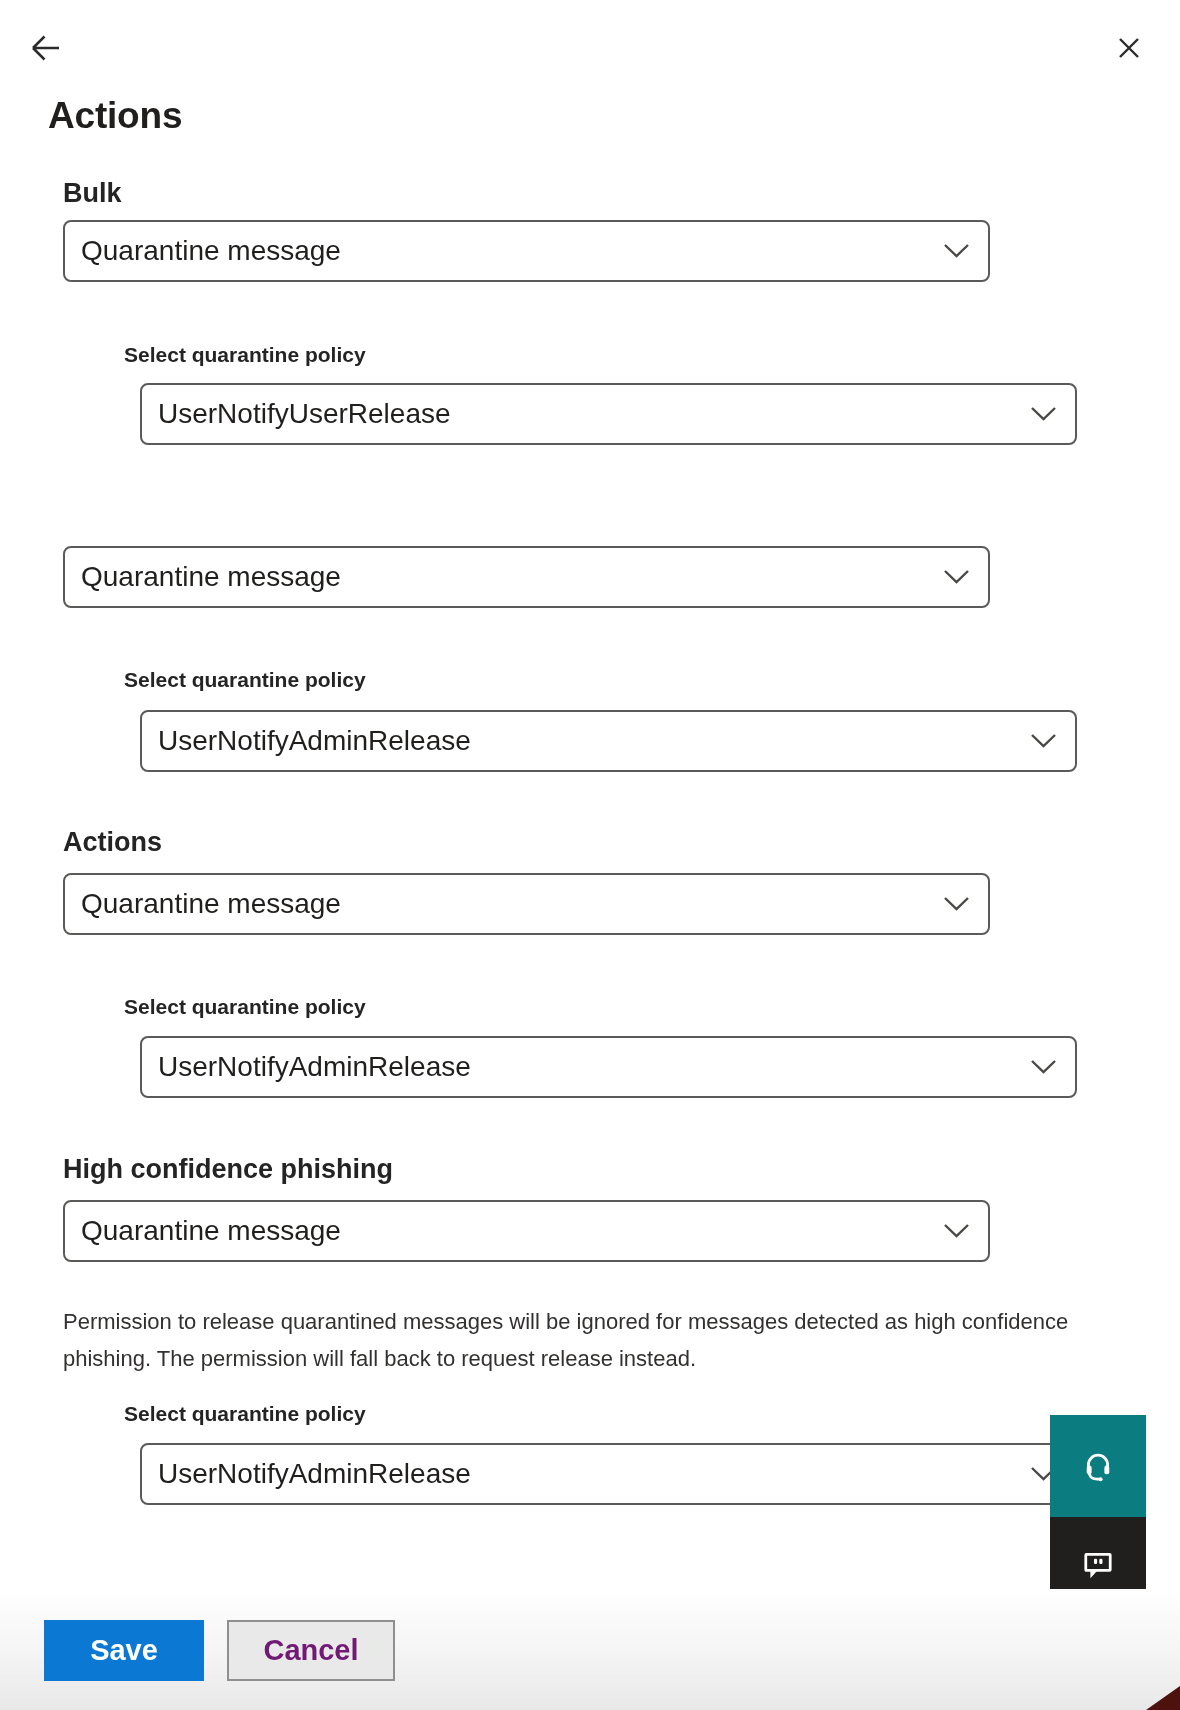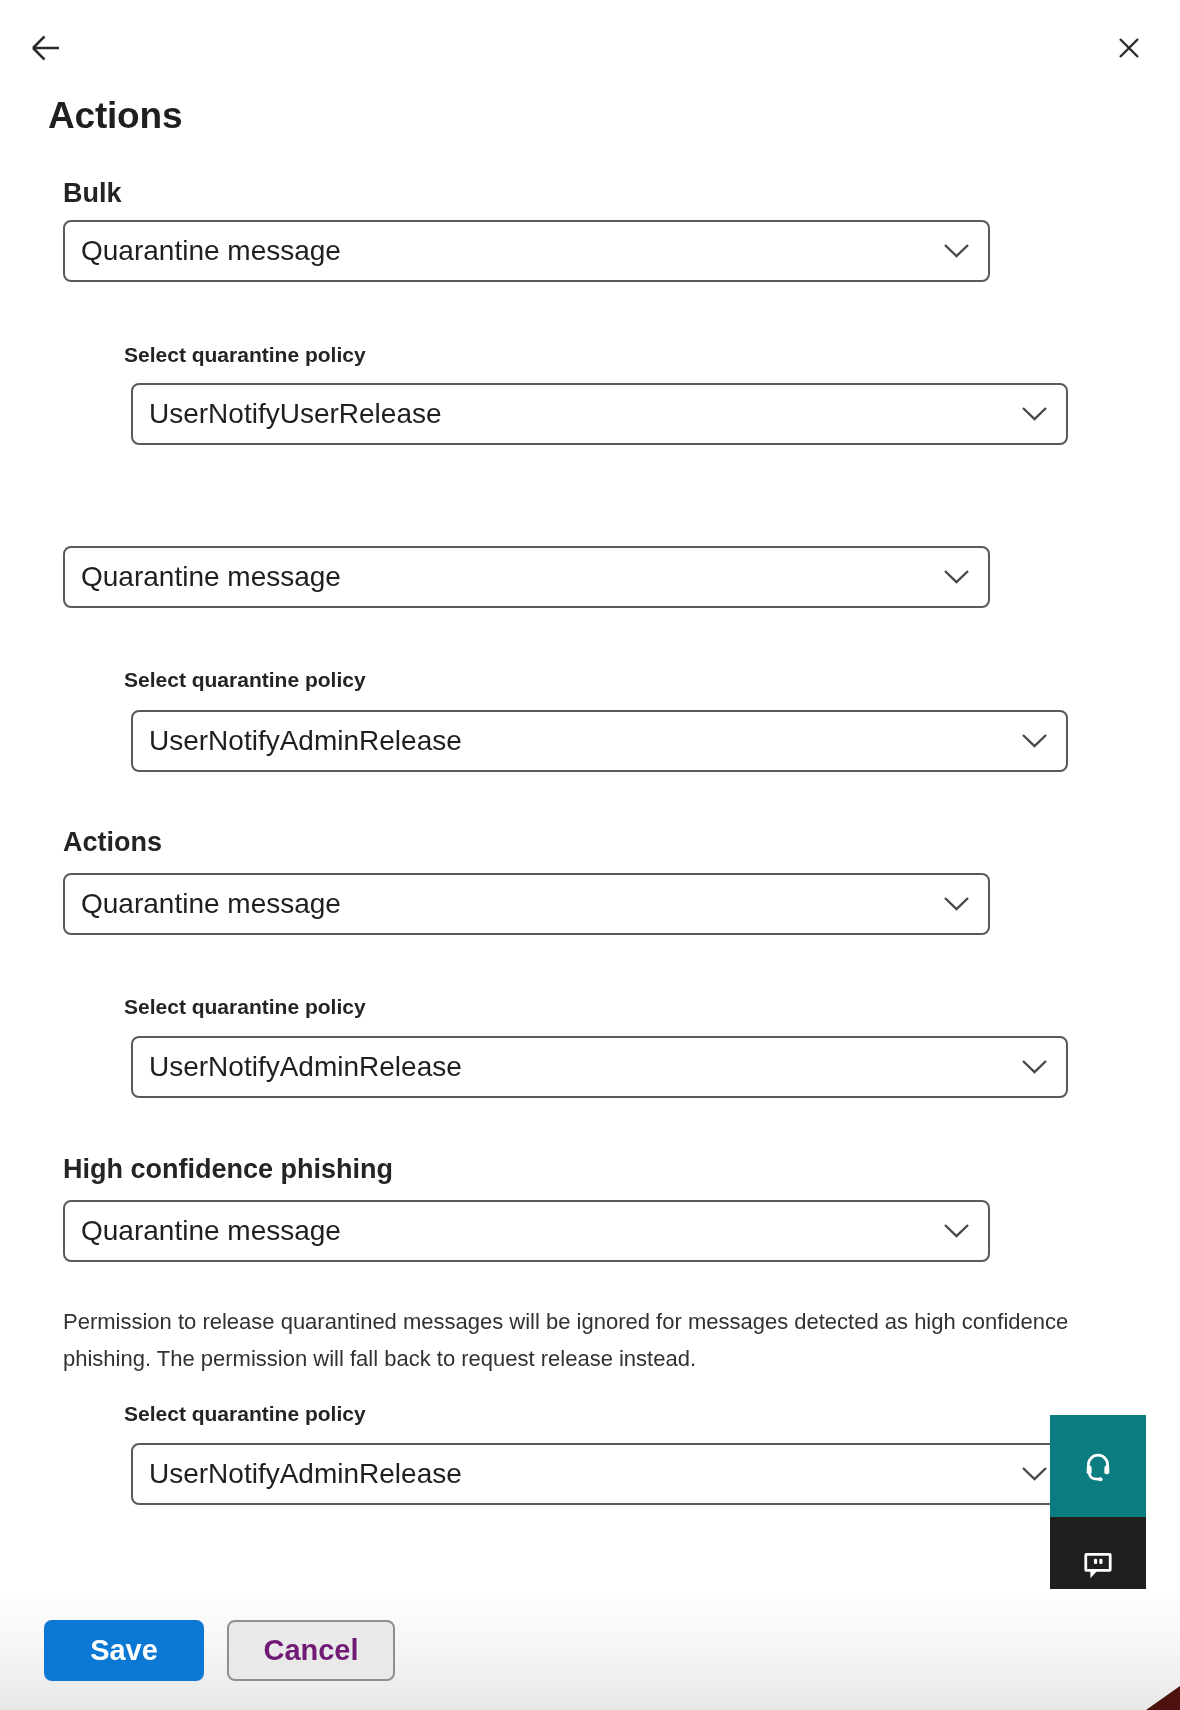--- a/index.html
+++ b/index.html
@@ -25,34 +25,34 @@
     position:absolute;left:124px;font-size:21px;font-weight:600;color:#242424;line-height:34px;
     white-space:nowrap;
   }
   .dropdown{
     position:absolute;height:62px;background:#fff;
     border:2px solid #5c5a58;border-radius:8px;box-sizing:border-box;
     display:flex;align-items:center;justify-content:space-between;
     padding:0 18px 0 16px;cursor:pointer;
   }
   .dropdown.parent{left:63px;width:927px;}
-  .dropdown.child{left:131px;width:937px;padding-left:16px;}
+  .dropdown.child{left:140px;width:937px;padding-left:16px;}
   .dropdown .val{font-size:28px;color:#201f1e;white-space:nowrap;}
   .chev{flex:0 0 auto;}
   .chev path{stroke:#4a4845;stroke-width:2.4;fill:none;}
   .note{
     position:absolute;left:63px;top:1303px;width:1090px;
     font-size:22px;line-height:37px;color:#323130;
   }
   .footer{
     position:absolute;left:0;top:1589px;width:1180px;height:121px;
     background:linear-gradient(180deg,#ffffff 0%,#f4f4f4 55%,#e8e8e8 100%);
   }
   .btn{
-    position:absolute;top:31px;height:61px;border-radius:8px;
+    position:absolute;top:31px;height:61px;border-radius:0;
     font-family:inherit;font-size:29px;font-weight:600;cursor:pointer;
     display:flex;align-items:center;justify-content:center;box-sizing:border-box;
   }
   .save{left:44px;width:160px;background:var(--primary-blue,#0b78d4);color:#ffffff;border:none;}
   .cancel{left:227px;width:168px;background:#e9e9e9;color:#701a75;border:2px solid #8f8f8f;}
   .sidebtn{
     position:absolute;left:1050px;width:96px;border:none;cursor:pointer;
     display:flex;align-items:center;justify-content:center;padding:0;
   }
   .help{top:1415px;height:102px;background:var(--teal,#0b7c80);}

